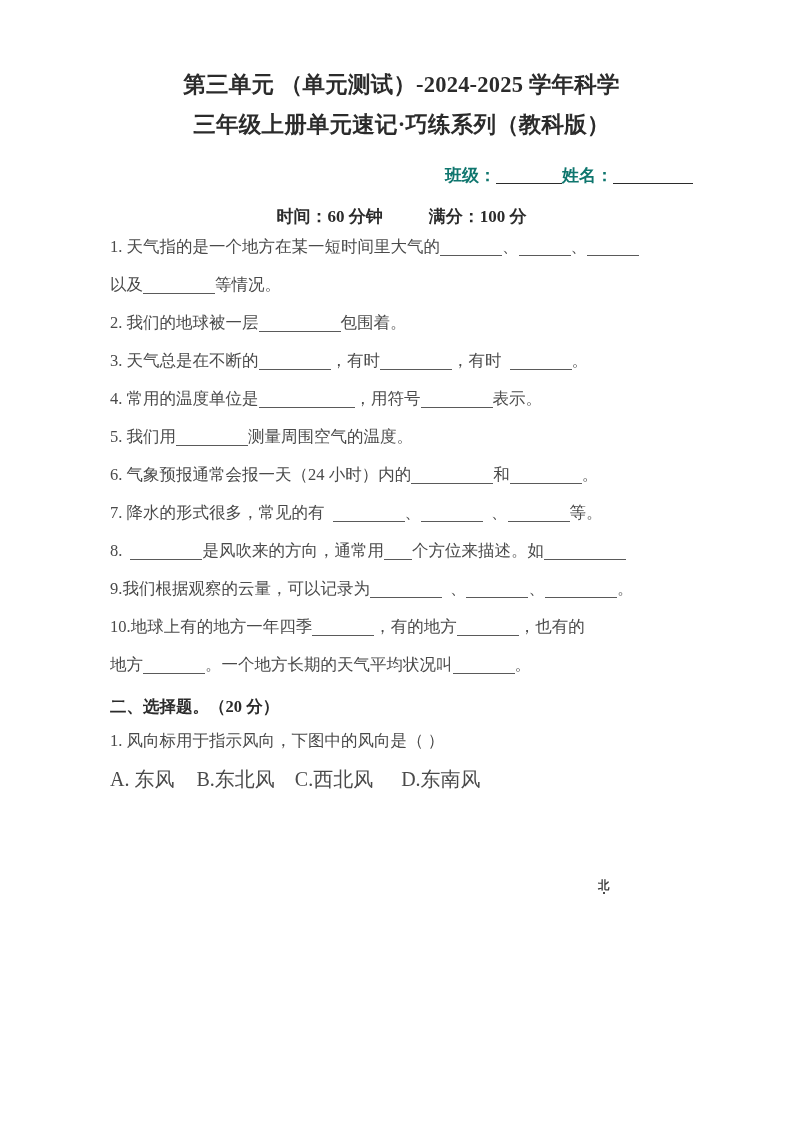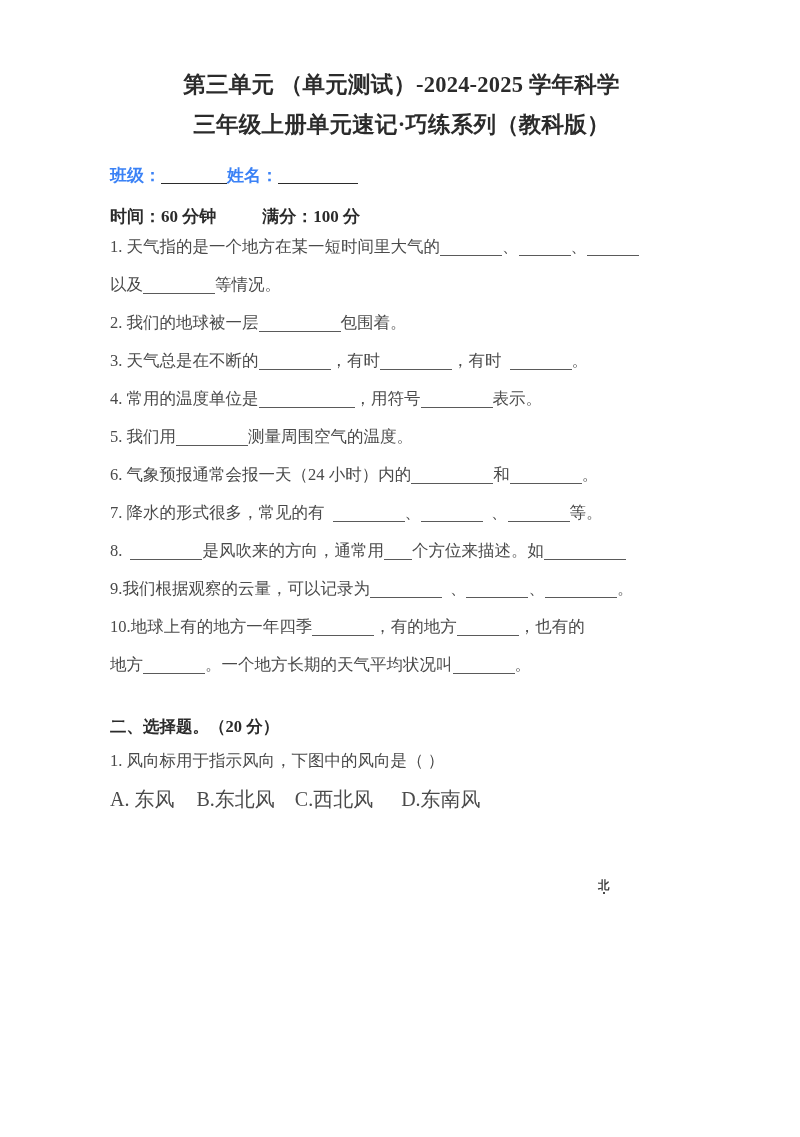--- a/index.html
+++ b/index.html
@@ -46,51 +46,52 @@
     font-weight: bold;
     color: #2b2b2b;
     letter-spacing: 0.2px;
     line-height: 1.0;
   }
   .title-line1 { padding-top: 74px; }
   .title-line2 { padding-top: 17px; }
 
   .idline {
     margin-top: 28px;
-    text-align: left;
+    text-align: right;
     font-size: 17px;
     font-weight: bold;
-    color: #3b82f6;
+    color: #0f766e;
     white-space: nowrap;
   }
   .idline .u {
     display: inline-block;
     border-bottom: 1.6px solid #2b2b2b;
     vertical-align: -3px;
   }
   .u-class { width: 66px; }
   .u-name  { width: 80px; }
 
   .metaline {
     margin-top: 18px;
+    text-align: center;
     font-size: 17px;
     font-weight: bold;
     color: #2b2b2b;
   }
   .metaline .gap { display: inline-block; width: 46px; }
 
   
   .section-head {
     font-size: 16.5px;
     font-weight: bold;
     color: #2b2b2b;
     margin-top: 26px;
     margin-bottom: 4px;
   }
-  .section-2 { margin-top: 32px; }
+  .section-2 { margin-top: 12px; }
 
   
   .q {
     font-size: 16.5px;
     line-height: 38px;
     color: #4a4a4a;
     white-space: nowrap;
   }
 
   .blank {

